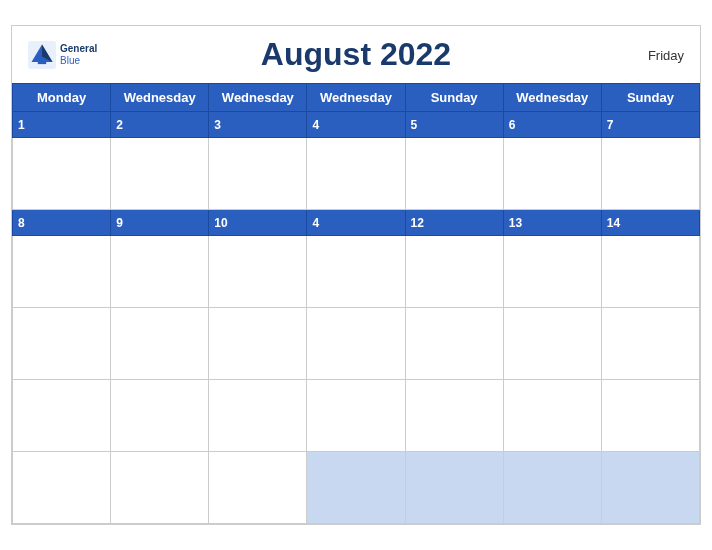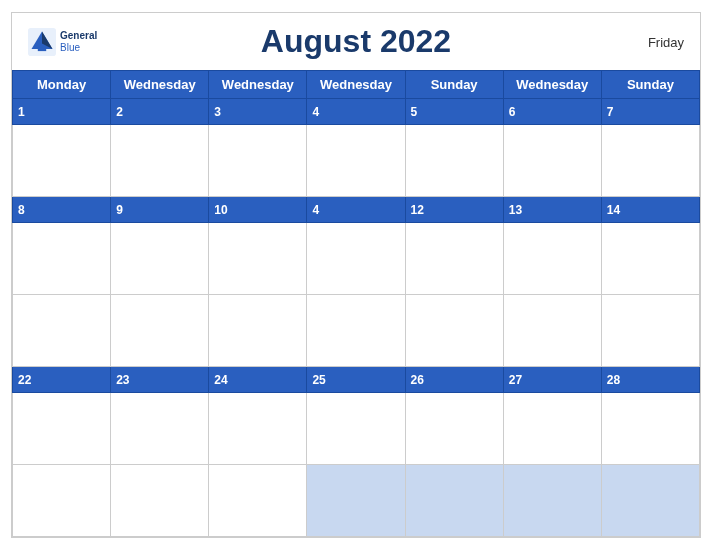--- a/index.html
+++ b/index.html
@@ -170,29 +170,20 @@
         </tr>
         <tr>
           <td></td>
           <td></td>
           <td></td>
           <td></td>
           <td></td>
           <td></td>
           <td></td>
         </tr>
-        <tr class="row-header">
-          <td><span class="date-num">22</span></td>
-          <td><span class="date-num">23</span></td>
-          <td><span class="date-num">24</span></td>
-          <td><span class="date-num">25</span></td>
-          <td><span class="date-num">26</span></td>
-          <td><span class="date-num">27</span></td>
-          <td><span class="date-num">28</span></td>
-        </tr>
         <tr>
           <td></td>
           <td></td>
           <td></td>
           <td></td>
           <td></td>
           <td></td>
           <td></td>
         </tr>
         <tr>

